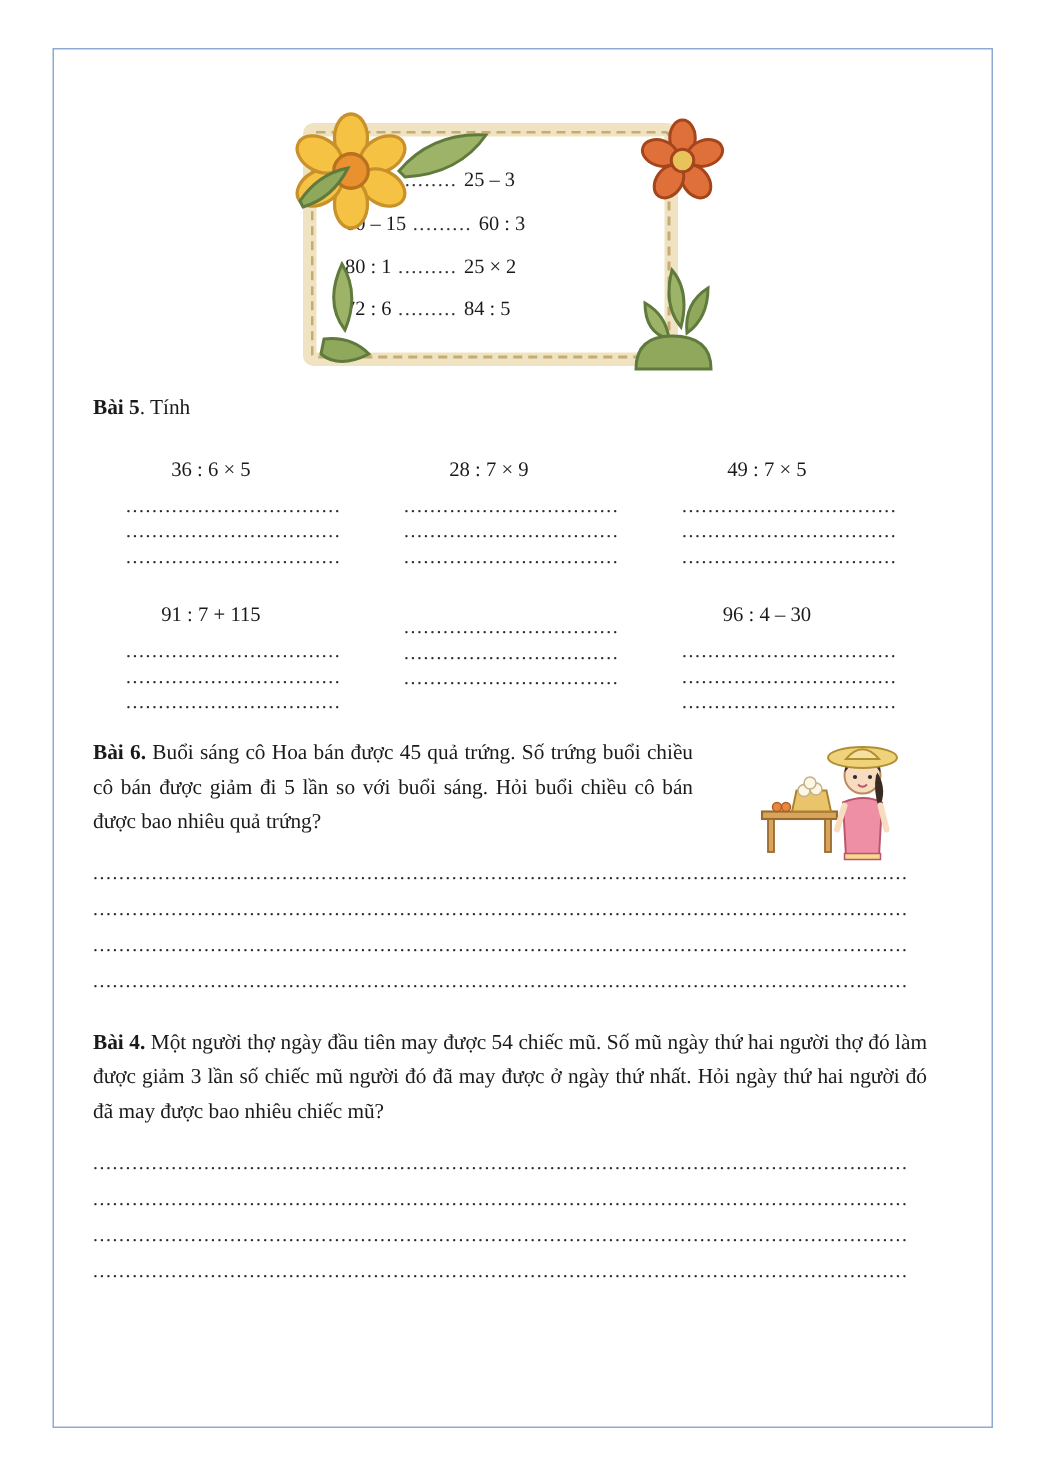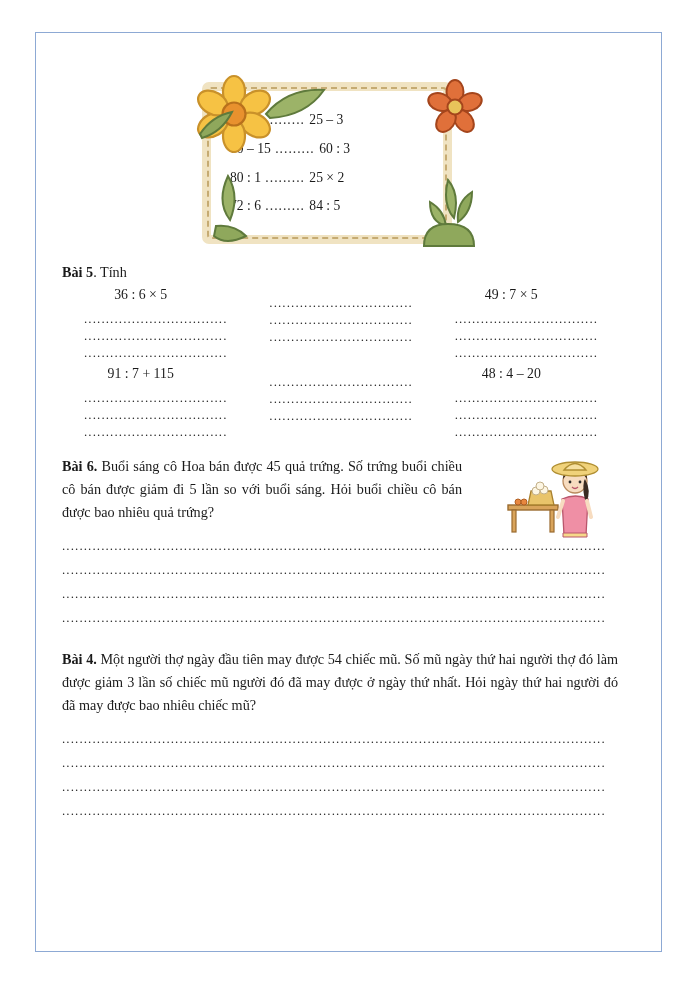--- a/index.html
+++ b/index.html
@@ -83,21 +83,21 @@
     white-space: nowrap;
   }
   .cmp-dots { letter-spacing: 1px; color: #333; }
 
   .deco { position: absolute; pointer-events: none; }
 
   
   .calc-block { margin-top: 2px; }
   .calc-row {
     display: flex;
-    margin-top: 4px;
+    margin-top: 22px;
   }
   .calc-cell {
     width: 33.33%;
     box-sizing: border-box;
   }
   .calc-expr {
     font-size: 13.8px;
     text-align: center;
     padding-right: 28px;
     white-space: nowrap;
@@ -220,20 +220,21 @@
     <div class="calc-row">
       <div class="calc-cell">
         <div class="calc-expr">36 : 6 × 5</div>
         <div class="calc-lines">
           <div class="dot-line-short">.................................</div>
           <div class="dot-line-short">.................................</div>
           <div class="dot-line-short">.................................</div>
         </div>
       </div>
       <div class="calc-cell">
+        <div class="calc-expr">28 : 7 × 9</div>
         <div class="calc-lines">
           <div class="dot-line-short">.................................</div>
           <div class="dot-line-short">.................................</div>
           <div class="dot-line-short">.................................</div>
         </div>
       </div>
       <div class="calc-cell">
         <div class="calc-expr">49 : 7 × 5</div>
         <div class="calc-lines">
           <div class="dot-line-short">.................................</div>
@@ -253,21 +254,21 @@
         </div>
       </div>
       <div class="calc-cell">
         <div class="calc-lines">
           <div class="dot-line-short">.................................</div>
           <div class="dot-line-short">.................................</div>
           <div class="dot-line-short">.................................</div>
         </div>
       </div>
       <div class="calc-cell">
-        <div class="calc-expr">48 : 4 – 20</div>
+        <div class="calc-expr">96 : 4 – 30</div>
         <div class="calc-lines">
           <div class="dot-line-short">.................................</div>
           <div class="dot-line-short">.................................</div>
           <div class="dot-line-short">.................................</div>
         </div>
       </div>
     </div>
   </div>
 
   <div class="prob prob-6">

